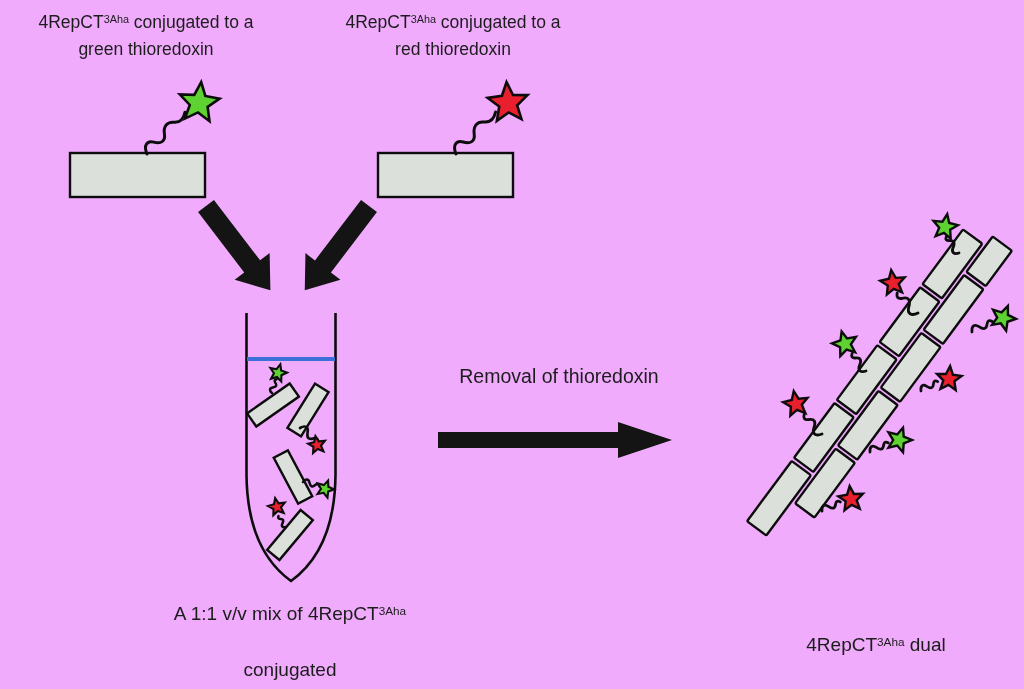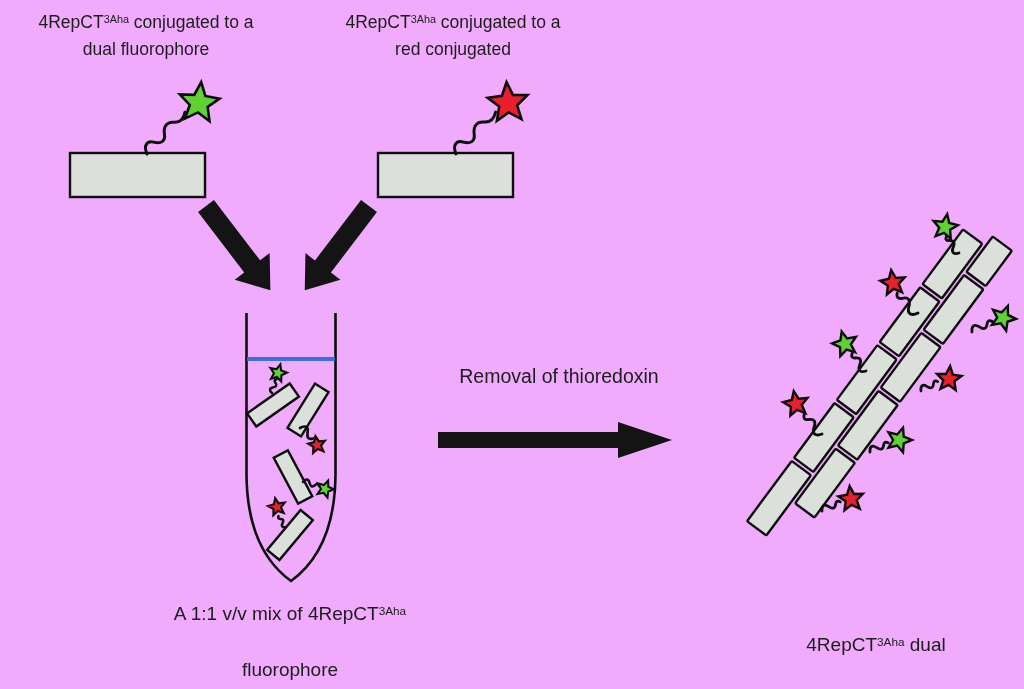--- a/index.html
+++ b/index.html
@@ -113,36 +113,36 @@
       <use href="#star13" class="star star-g sw-med" transform="translate(845 344) rotate(-15)"></use>
       <use href="#star13" class="star star-r sw-med" transform="translate(949 379) rotate(5)"></use>
       <use href="#star13" class="star star-r sw-med" transform="translate(796 404) rotate(-10)"></use>
       <use href="#star13" class="star star-g sw-med" transform="translate(899 440) rotate(18)"></use>
       <use href="#star13" class="star star-r sw-med" transform="translate(851 499) rotate(-6)"></use>
     </g>
   </svg>
 
   <div class="lbl lbl-top" style="left:6px;top:6px;width:280px;">
     <span>4RepCT</span><span class="sup">3Aha</span><span> conjugated to a</span><br>
-    <span>dual fluorophore</span>
+    <span>green thioredoxin</span>
   </div>
 
   <div class="lbl lbl-top" style="left:313px;top:6px;width:280px;">
     <span>4RepCT</span><span class="sup">3Aha</span><span> conjugated to a</span><br>
-    <span>red conjugated</span>
+    <span>red thioredoxin</span>
   </div>
 
   <div class="lbl lbl-proc" style="left:419px;top:364px;width:280px;">
     <span>Removal of thioredoxin</span>
   </div>
 
   <div class="lbl lbl-bot" style="left:140px;top:597px;width:300px;">
     <span>A 1:1 v/v mix of 4RepCT</span><span class="sup">3Aha</span><br>
     <br>
-    <span>fluorophore</span>
+    <span>conjugated</span>
   </div>
 
   <div class="lbl lbl-bot" style="left:726px;top:600px;width:300px;">
     <br>
     <span>4RepCT</span><span class="sup">3Aha</span><span> dual</span>
   </div>
 
 </div>
 
 </body></html>

